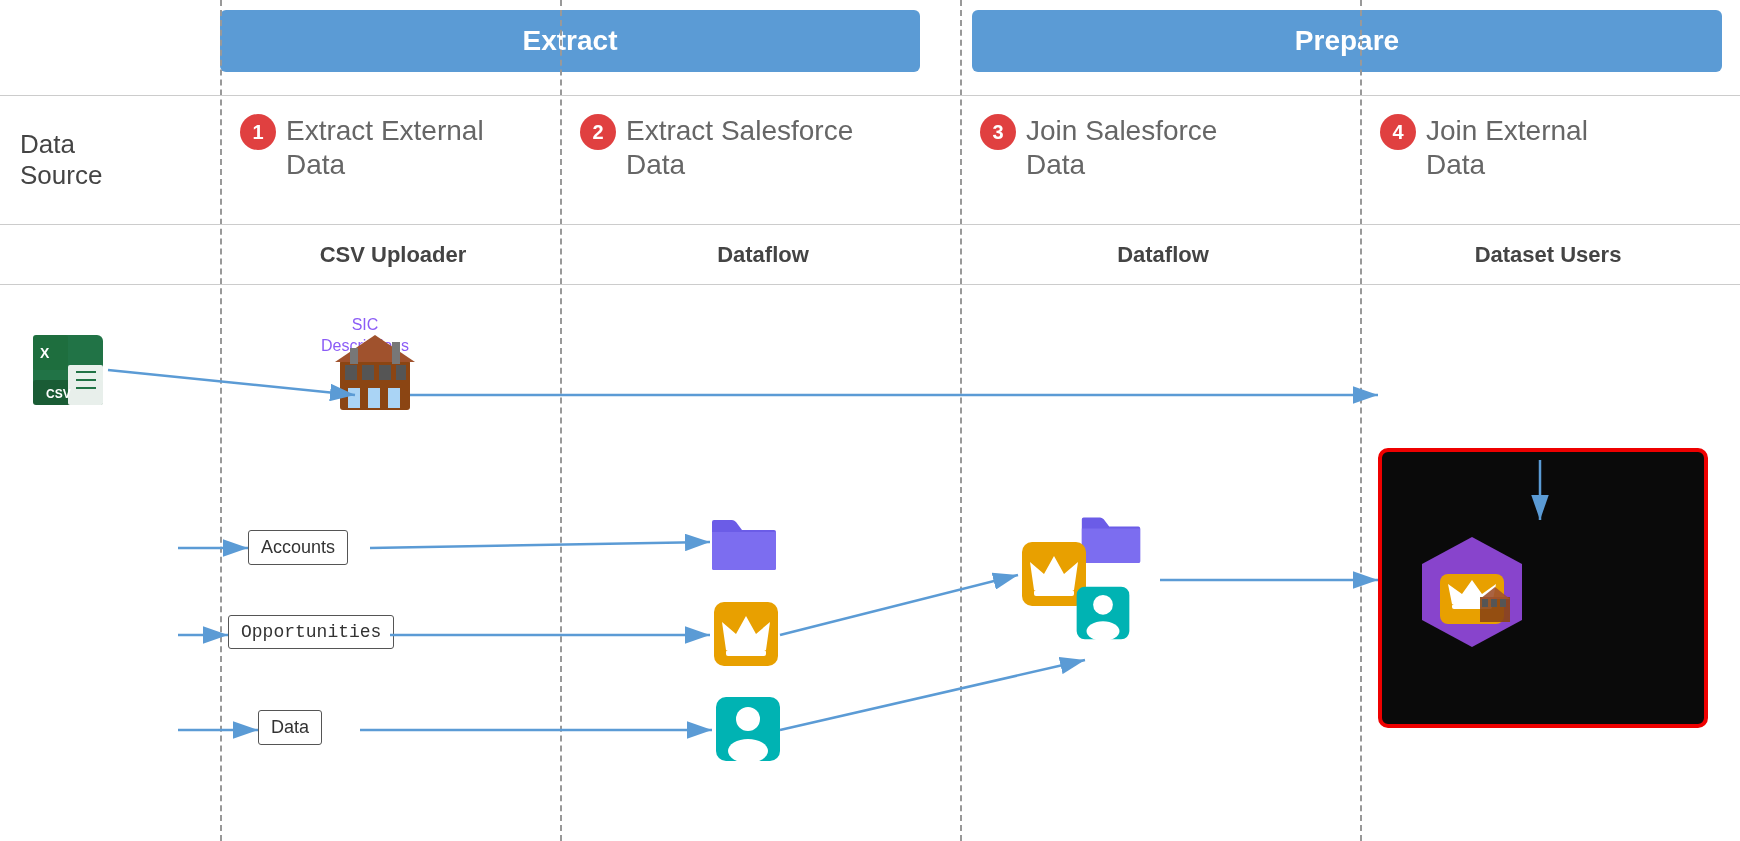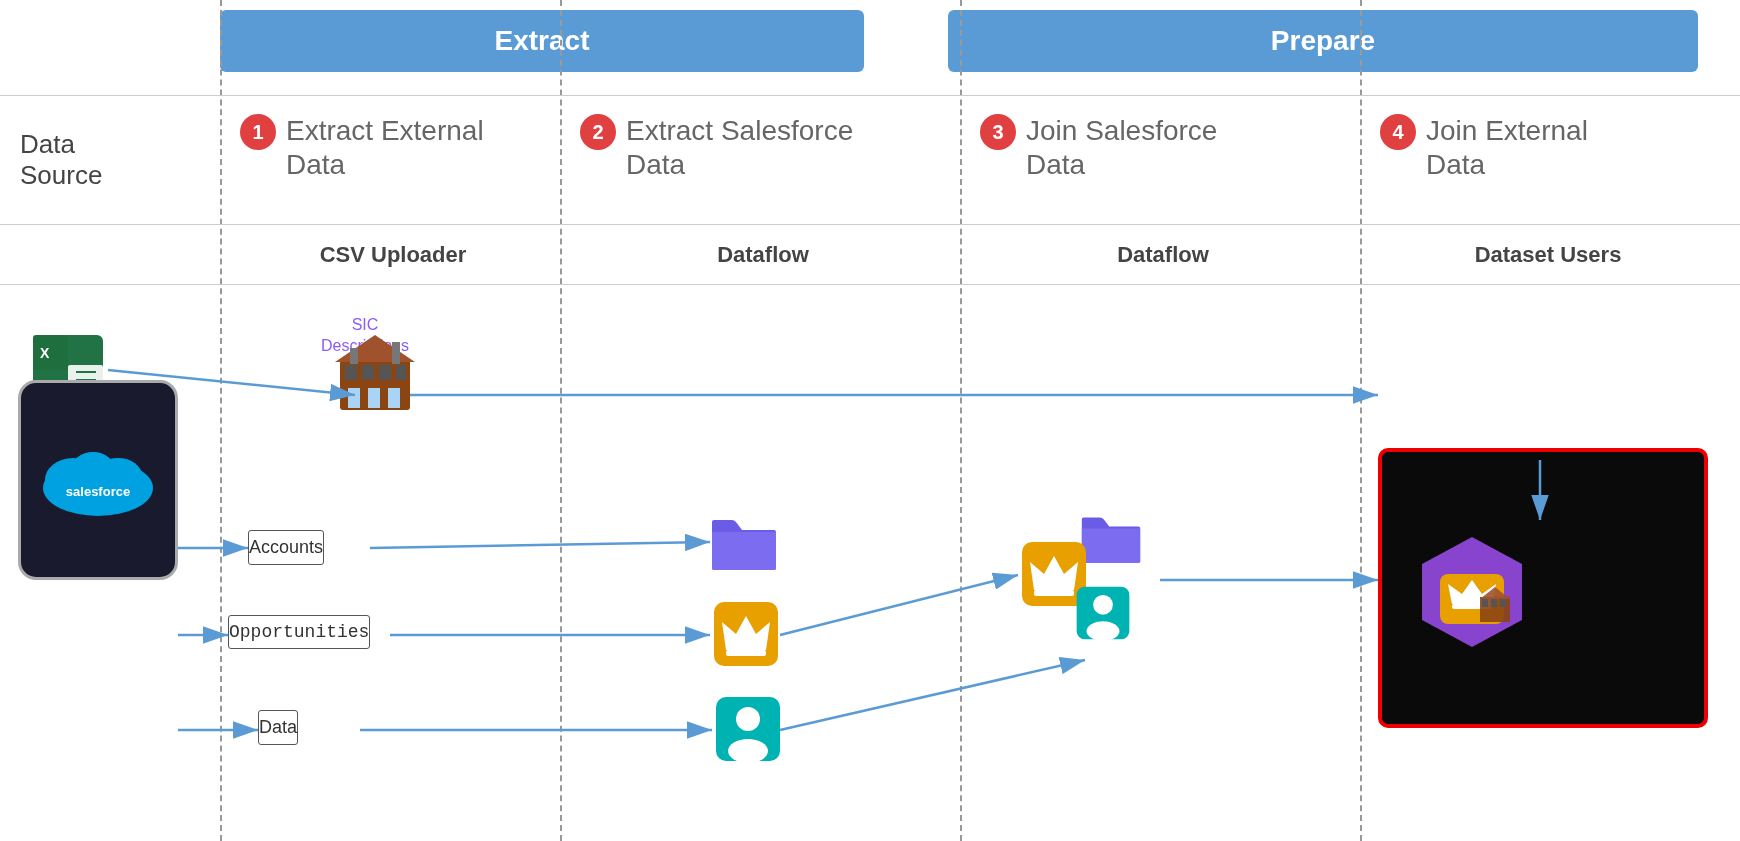--- a/index.html
+++ b/index.html
@@ -28,25 +28,25 @@
       font-weight: 600;
       display: flex;
       align-items: center;
       justify-content: center;
       height: 62px;
       background: #5b9bd5;
     }
 
     .extract-header {
       left: 220px;
-      width: 644px;
+      width: 700px;
     }
 
     .prepare-header {
-      left: 948px;
+      left: 972px;
       width: 750px;
     }
 
     
     .col-divider {
       position: absolute;
       top: 0;
       bottom: 0;
       width: 2px;
       border-left: 2px dashed #999;
@@ -160,21 +160,21 @@
       left: 0;
       width: 1740px;
       height: 841px;
       pointer-events: none;
     }
 
     
     .label-box {
       border: 1.5px solid #555;
       background: #fff;
-      padding: 6px 0;
+      padding: 6px 12px;
       font-size: 18px;
       color: #333;
       border-radius: 3px;
       white-space: nowrap;
     }
 
     
     .factory-area {
       position: absolute;
       left: 330px;
@@ -298,32 +298,20 @@
 
       <rect x="18" y="58" width="12" height="20" fill="#aad4f5"></rect>
       <rect x="38" y="58" width="12" height="20" fill="#aad4f5"></rect>
       <rect x="58" y="58" width="12" height="20" fill="#aad4f5"></rect>
 
       <rect x="62" y="12" width="8" height="22" fill="#777"></rect>
       <rect x="20" y="18" width="8" height="16" fill="#777"></rect>
     </svg>
   </div>
 
-  <div class="salesforce-box">
-    <div>
-      
-      <svg width="120" height="80" viewBox="0 0 120 80">
-        <ellipse cx="60" cy="50" rx="55" ry="28" fill="#00a1e0"></ellipse>
-        <ellipse cx="35" cy="42" rx="28" ry="22" fill="#00a1e0"></ellipse>
-        <ellipse cx="80" cy="38" rx="24" ry="18" fill="#00a1e0"></ellipse>
-        <ellipse cx="55" cy="32" rx="22" ry="18" fill="#00a1e0"></ellipse>
-        <text x="60" y="58" text-anchor="middle" font-size="13" fill="white" font-weight="bold">salesforce</text>
-      </svg>
-    </div>
-  </div>
 
   <div style="position:absolute; left:248px; top:530px;">
     <div class="label-box">Accounts</div>
   </div>
 
   <div style="position:absolute; left:228px; top:615px;font-family:Liberation Mono, monospace;">
     <div class="label-box">Opportunities</div>
   </div>
 
   <div style="position:absolute; left:258px; top:710px;">

